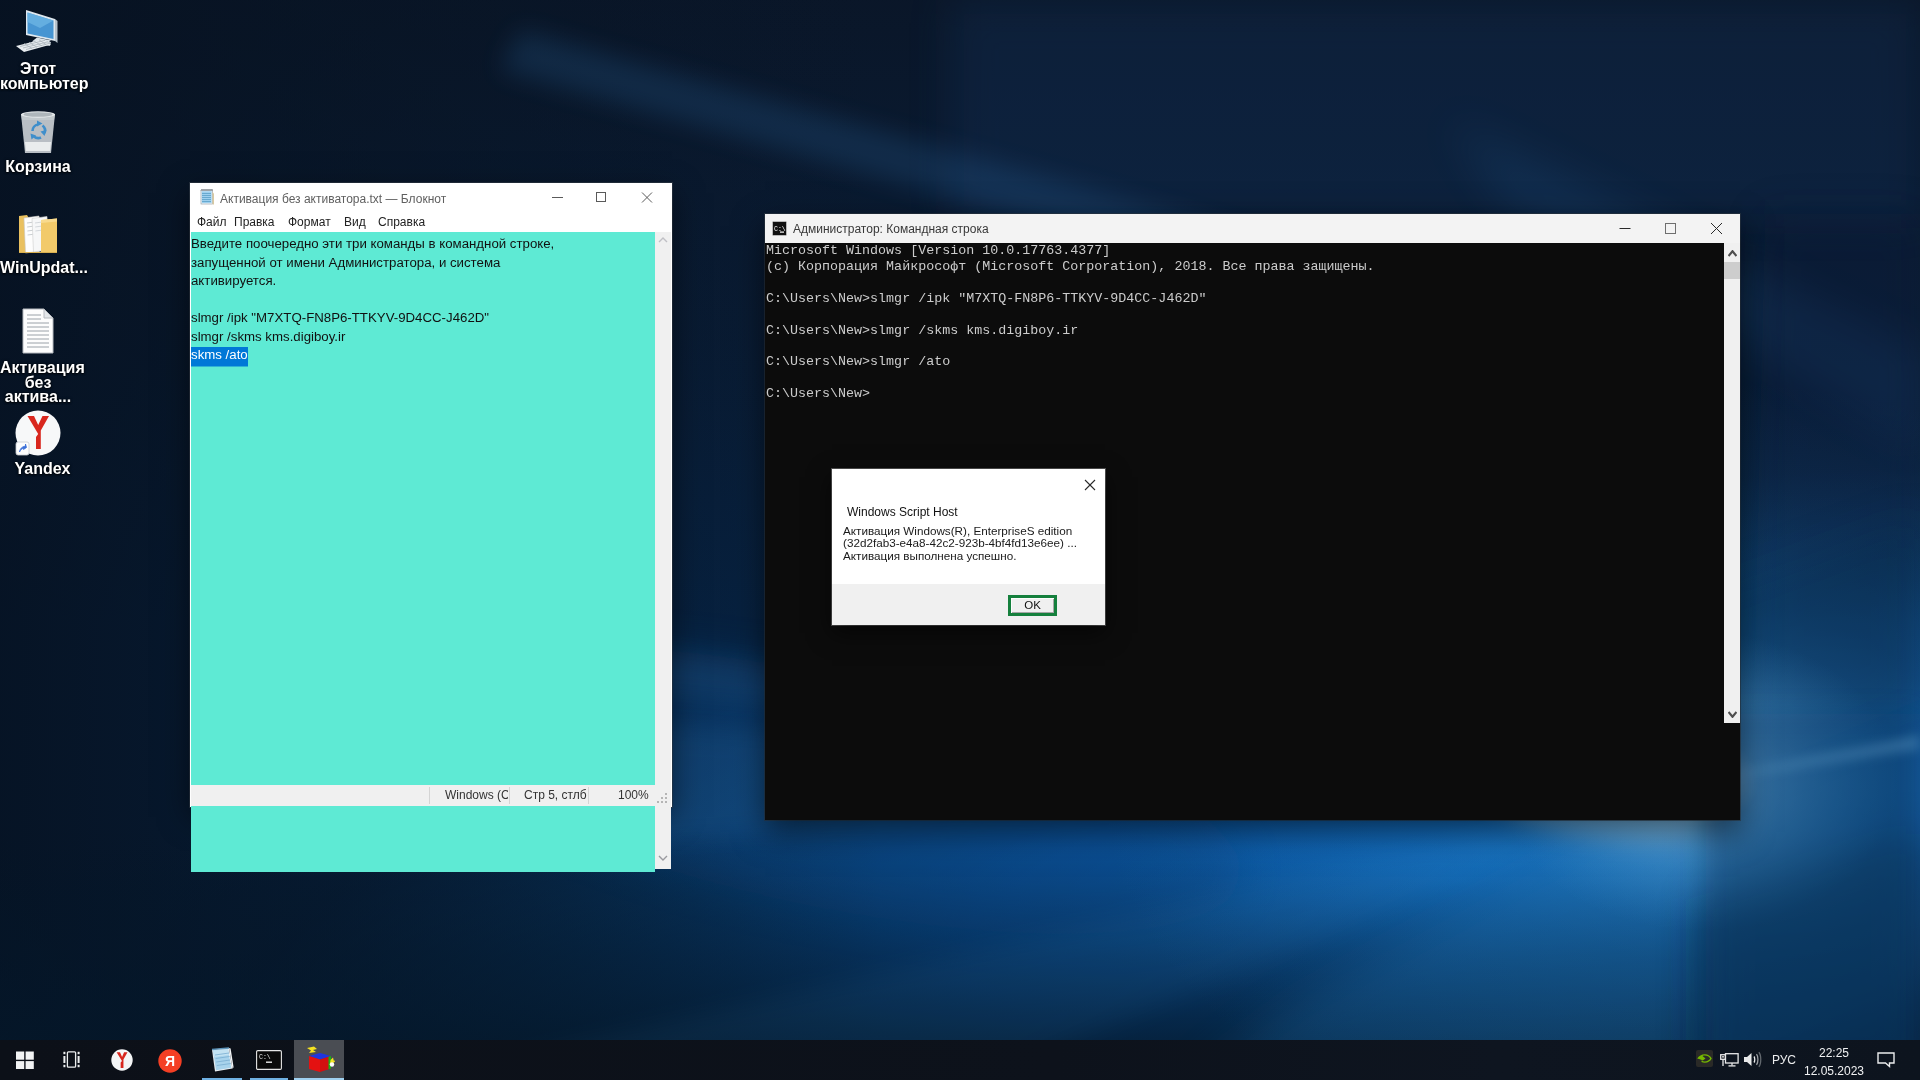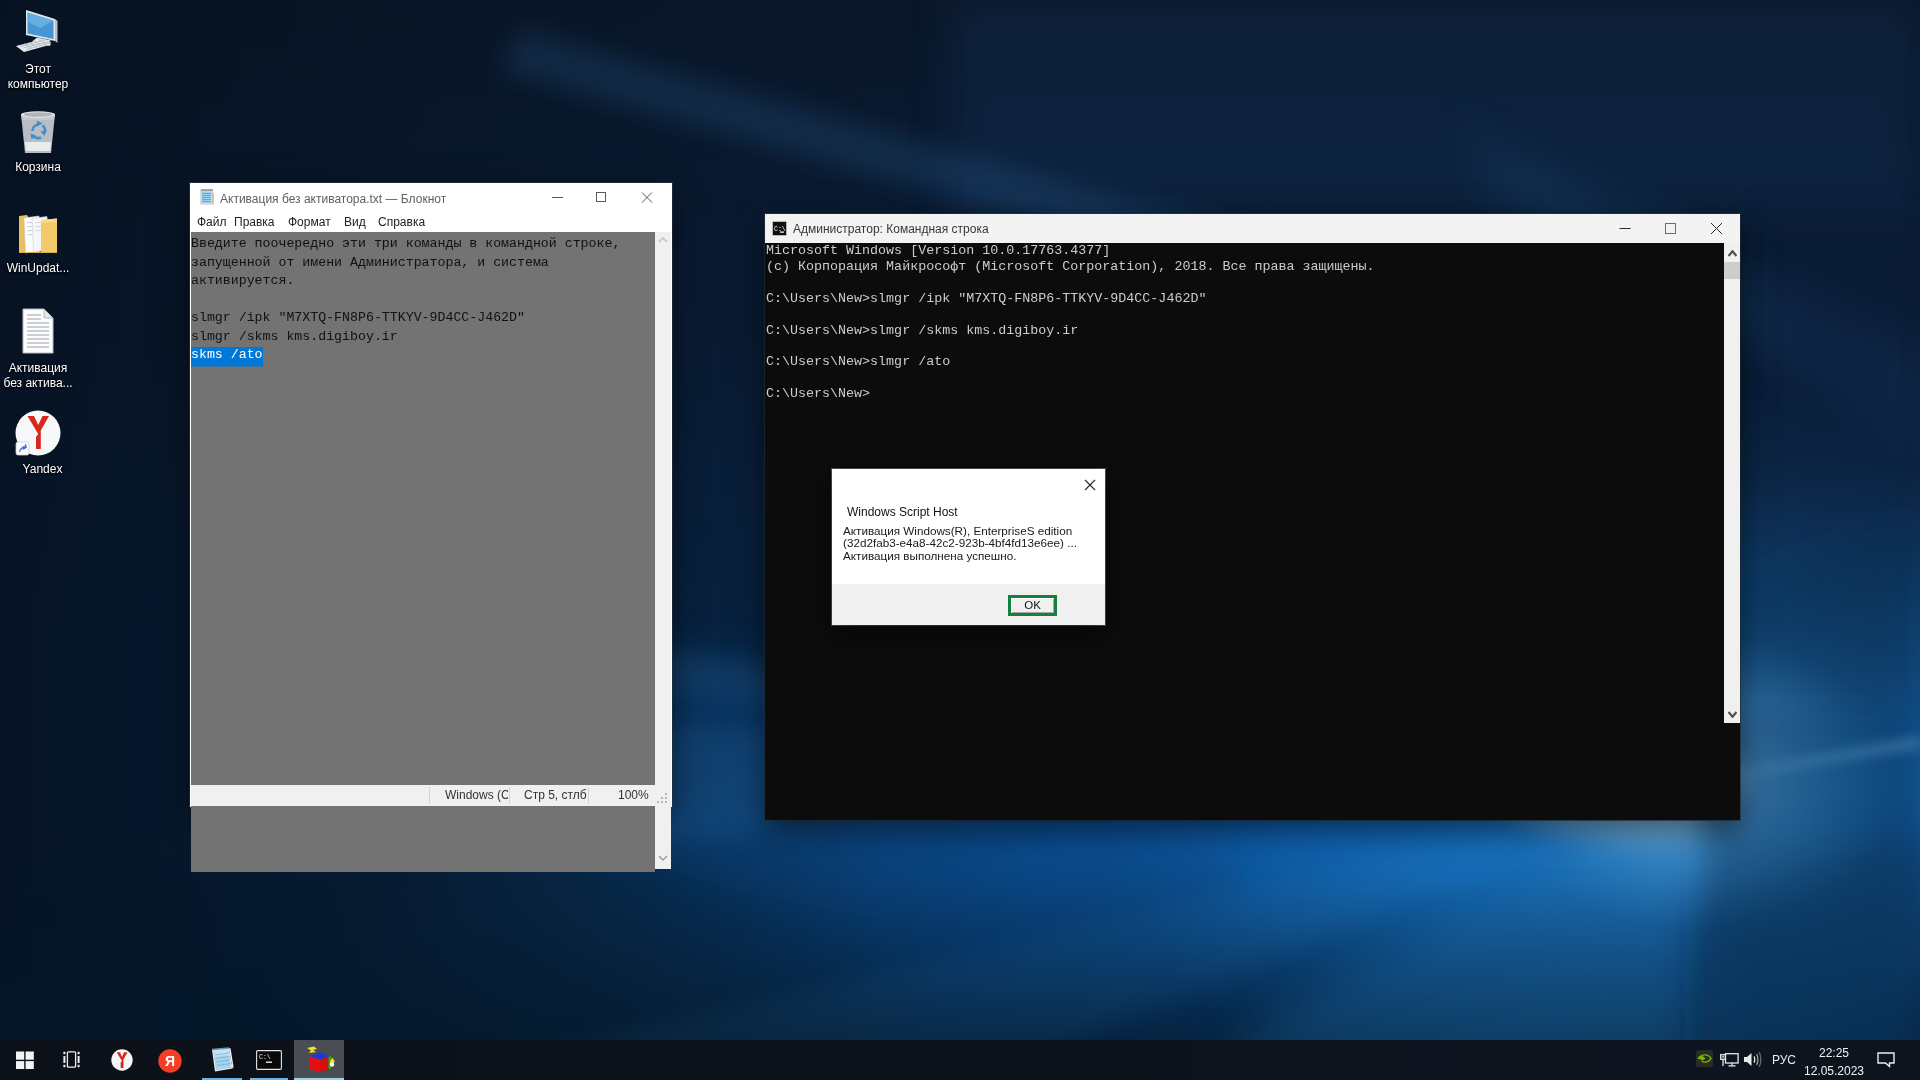--- a/index.html
+++ b/index.html
@@ -1,29 +1,29 @@
 <!DOCTYPE html>
 <html><head>
 <meta charset="utf-8">
 <style>
   html,body{margin:0;padding:0;width:1920px;height:1080px;overflow:hidden;background:#0a1526;
     font-family:"Liberation Sans",sans-serif;}
   #wall{position:absolute;left:0;top:0;width:1920px;height:1080px;}
-  .dicon{position:absolute;width:76px;text-align:center;color:#fff;font-size:12px;line-height:14.5px;
-    text-shadow:0 1px 2px rgba(0,0,0,.9),0 0 3px rgba(0,0,0,.7);}
+  .dicon{position:absolute;width:76px;text-align:center;color:#fff;font-size:16px;line-height:14.5px;
+    text-shadow:0 1px 2px rgba(0,0,0,.9),0 0 3px rgba(0,0,0,.7);font-weight:bold;}
   .dicon svg{display:block;margin:0 auto;}
   
   #notepad{position:absolute;left:190px;top:183px;width:482px;height:624px;background:#fff;
     box-shadow:0 10px 28px rgba(0,0,0,.5),0 0 0 1px rgba(60,70,80,.55);}
   #np-title{position:absolute;left:0;top:0;width:100%;height:30px;background:#fff;}
   #np-title .ttext{position:absolute;left:30px;top:9px;font-size:12px;color:#5f5f5f;white-space:nowrap;}
   #np-menu{position:absolute;left:0;top:30px;width:100%;height:19px;background:#fff;font-size:12px;color:#222;}
   #np-menu span{position:absolute;top:2px;}
-  #np-text{position:absolute;left:1px;top:49px;width:464px;height:637px;background:#737373;padding-top:3px;
-    font-family:Liberation Mono, monospace;font-size:13.25px;line-height:18.5px;color:#111;white-space:pre;}
+  #np-text{position:absolute;left:1px;top:49px;width:464px;height:637px;background:#5eead4;padding-top:3px;
+    font-family:Liberation Sans, sans-serif;font-size:13.25px;line-height:18.5px;color:#111;white-space:pre;}
   #np-sb{position:absolute;right:1px;top:49px;width:16px;height:637px;background:#f0f0f0;}
   #np-status{position:absolute;left:1px;bottom:1px;width:480px;height:21px;background:#f0f0f0;
     font-size:12px;color:#333;}
   #np-status .sep{position:absolute;top:2px;height:17px;width:1px;background:#d4d4d4;}
   
   #cmd{position:absolute;left:765px;top:214px;width:975px;height:606px;background:#0c0c0c;
     box-shadow:0 12px 30px rgba(0,0,0,.55),0 0 0 1px rgba(50,60,70,.6);}
   #cmd-title{position:absolute;left:0;top:0;width:100%;height:29px;background:#f3f3f3;}
   #cmd-title .ttext{position:absolute;left:28px;top:8px;font-size:12px;color:#383838;white-space:nowrap;}
   #cmd-body{position:absolute;left:1px;top:29px;width:958px;height:479px;background:#0c0c0c;

